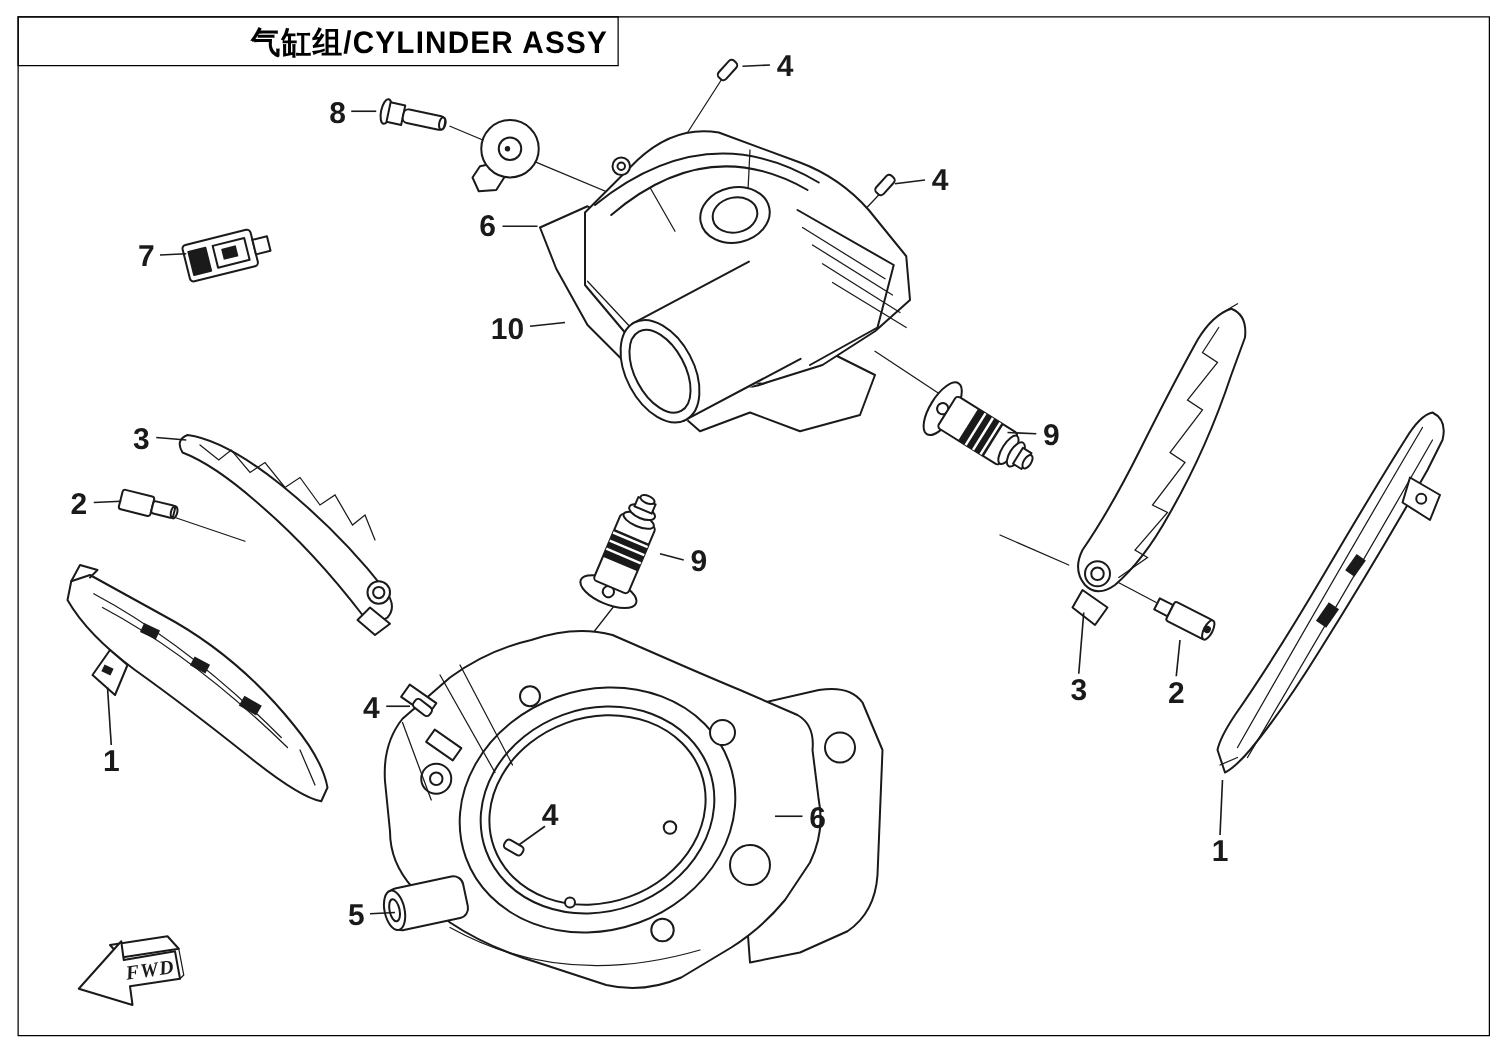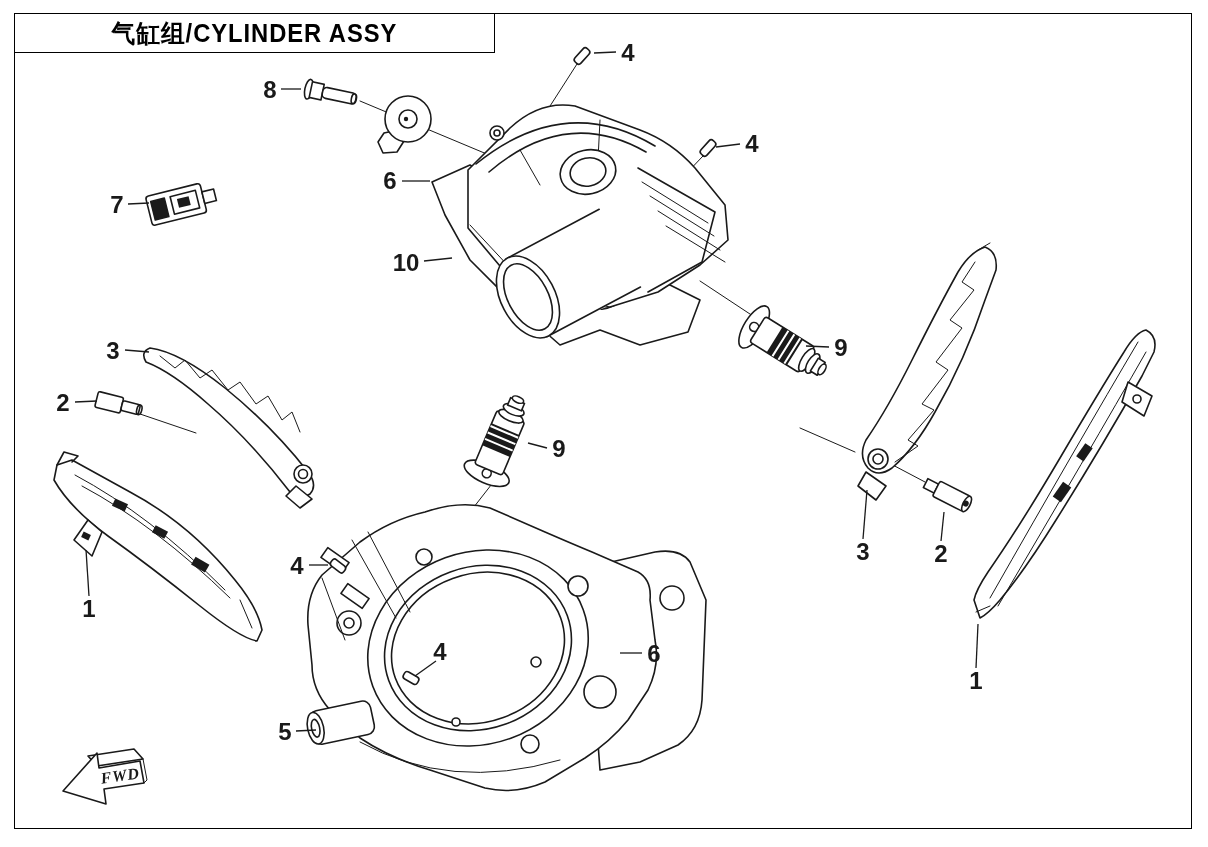--- a/index.html
+++ b/index.html
@@ -2,21 +2,21 @@
 <html><head>
 <meta charset="utf-8">
 <style>
   html,body{margin:0;padding:0;background:#fff;}
   .page{position:relative;width:1208px;height:847px;background:#fff;
         font-family:"Liberation Sans",sans-serif;overflow:hidden;}
   .frame{position:absolute;left:14px;top:13px;width:1178px;height:816px;
          border:1.5px solid #000;box-sizing:border-box;}
   .titlebox{position:absolute;left:14px;top:13px;width:481px;height:40px;
             border:1.5px solid #000;box-sizing:border-box;
-            display:flex;align-items:center;justify-content:center;}
+            display:flex;align-items:center;justify-content:flex-end;}
   .titlebox span{font-size:25px;font-weight:bold;letter-spacing:1px;
                  transform:scaleX(.95);white-space:nowrap;color:#000;}
   svg{position:absolute;left:0;top:0;}
   .ln{stroke:#1a1a1a;fill:none;stroke-width:1.6;stroke-linecap:round;stroke-linejoin:round;}
   .th{stroke:#1a1a1a;fill:none;stroke-width:1;stroke-linecap:round;}
   .fw{fill:#ffffff;}
   .fd{fill:#1a1a1a;}
   .callout-text{font-family:"Liberation Sans",sans-serif;font-weight:bold;
                 font-size:24px;fill:#1a1a1a;}
   .fwd-text{font-family:"Liberation Serif",serif;font-weight:bold;font-style:italic;

